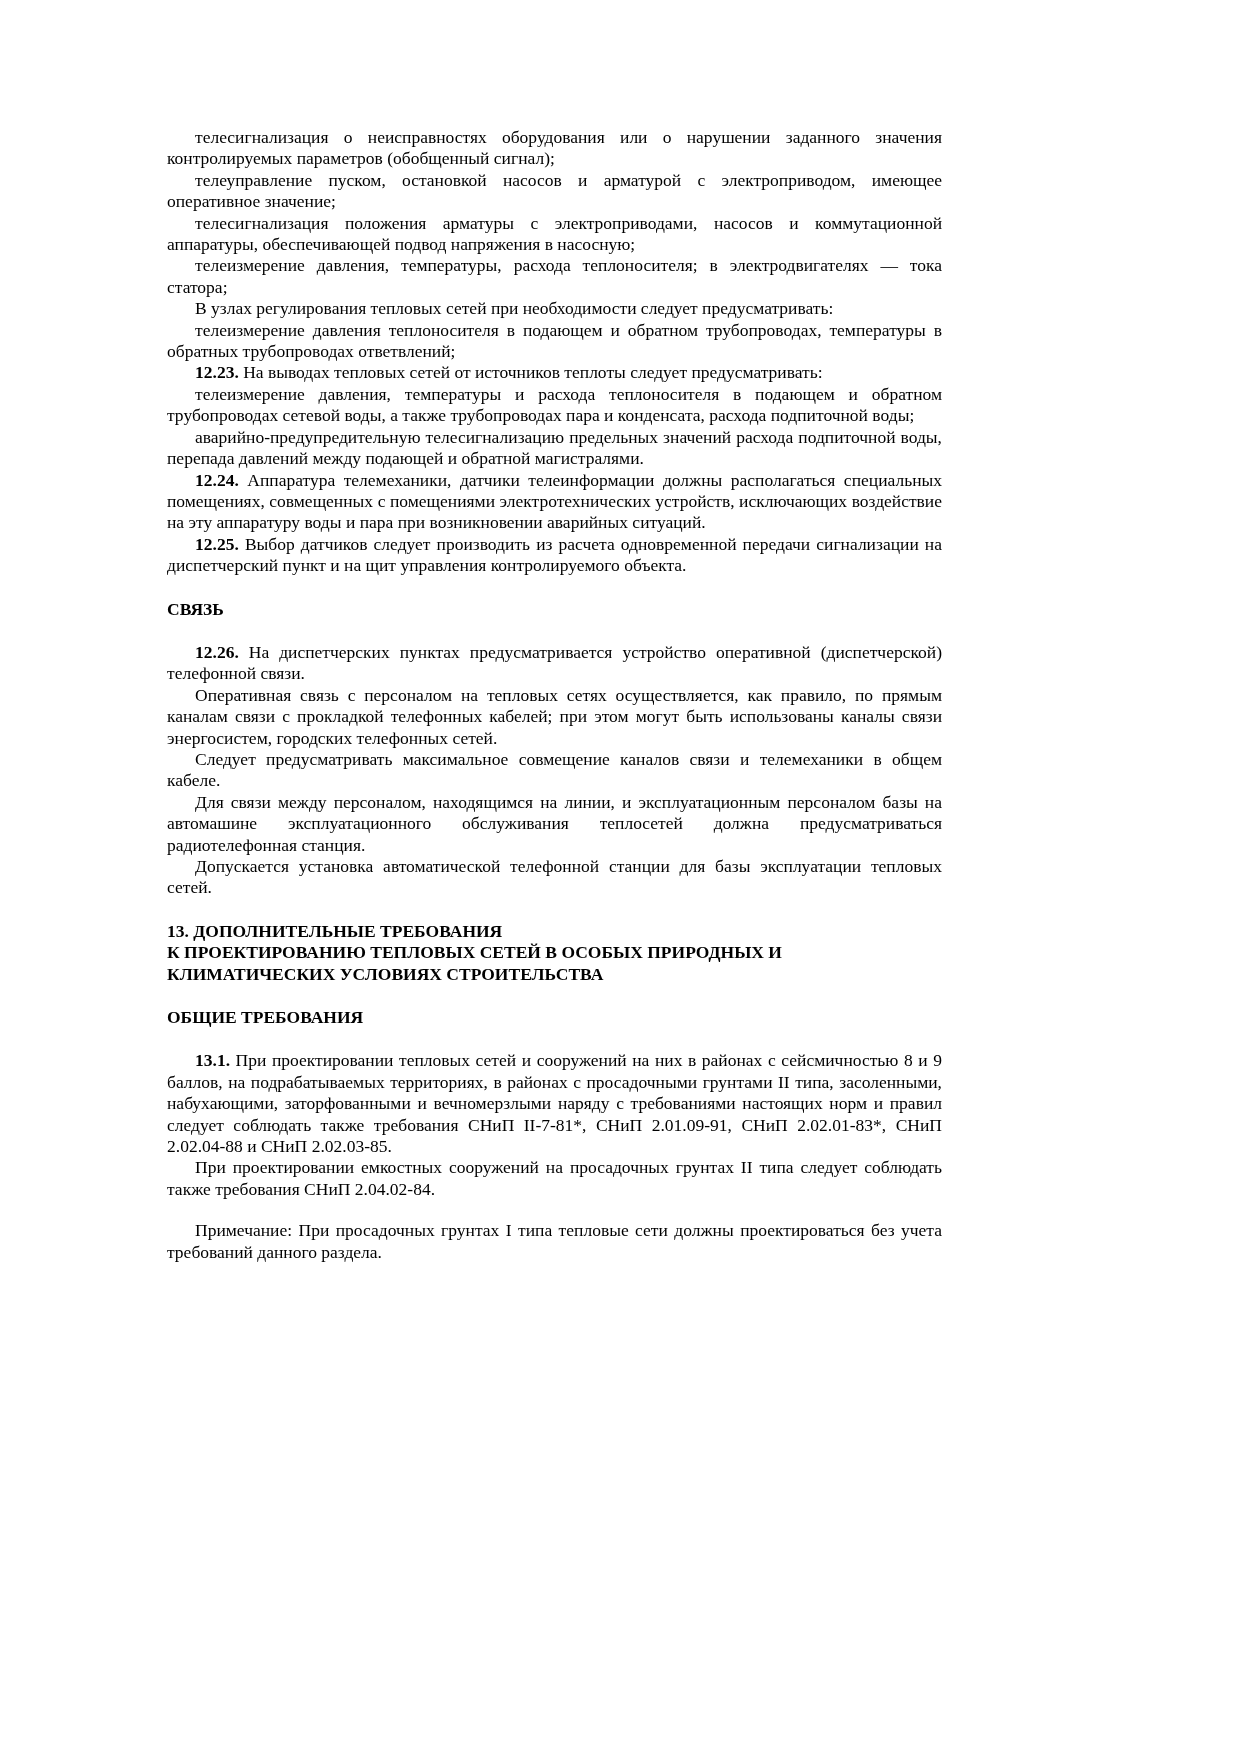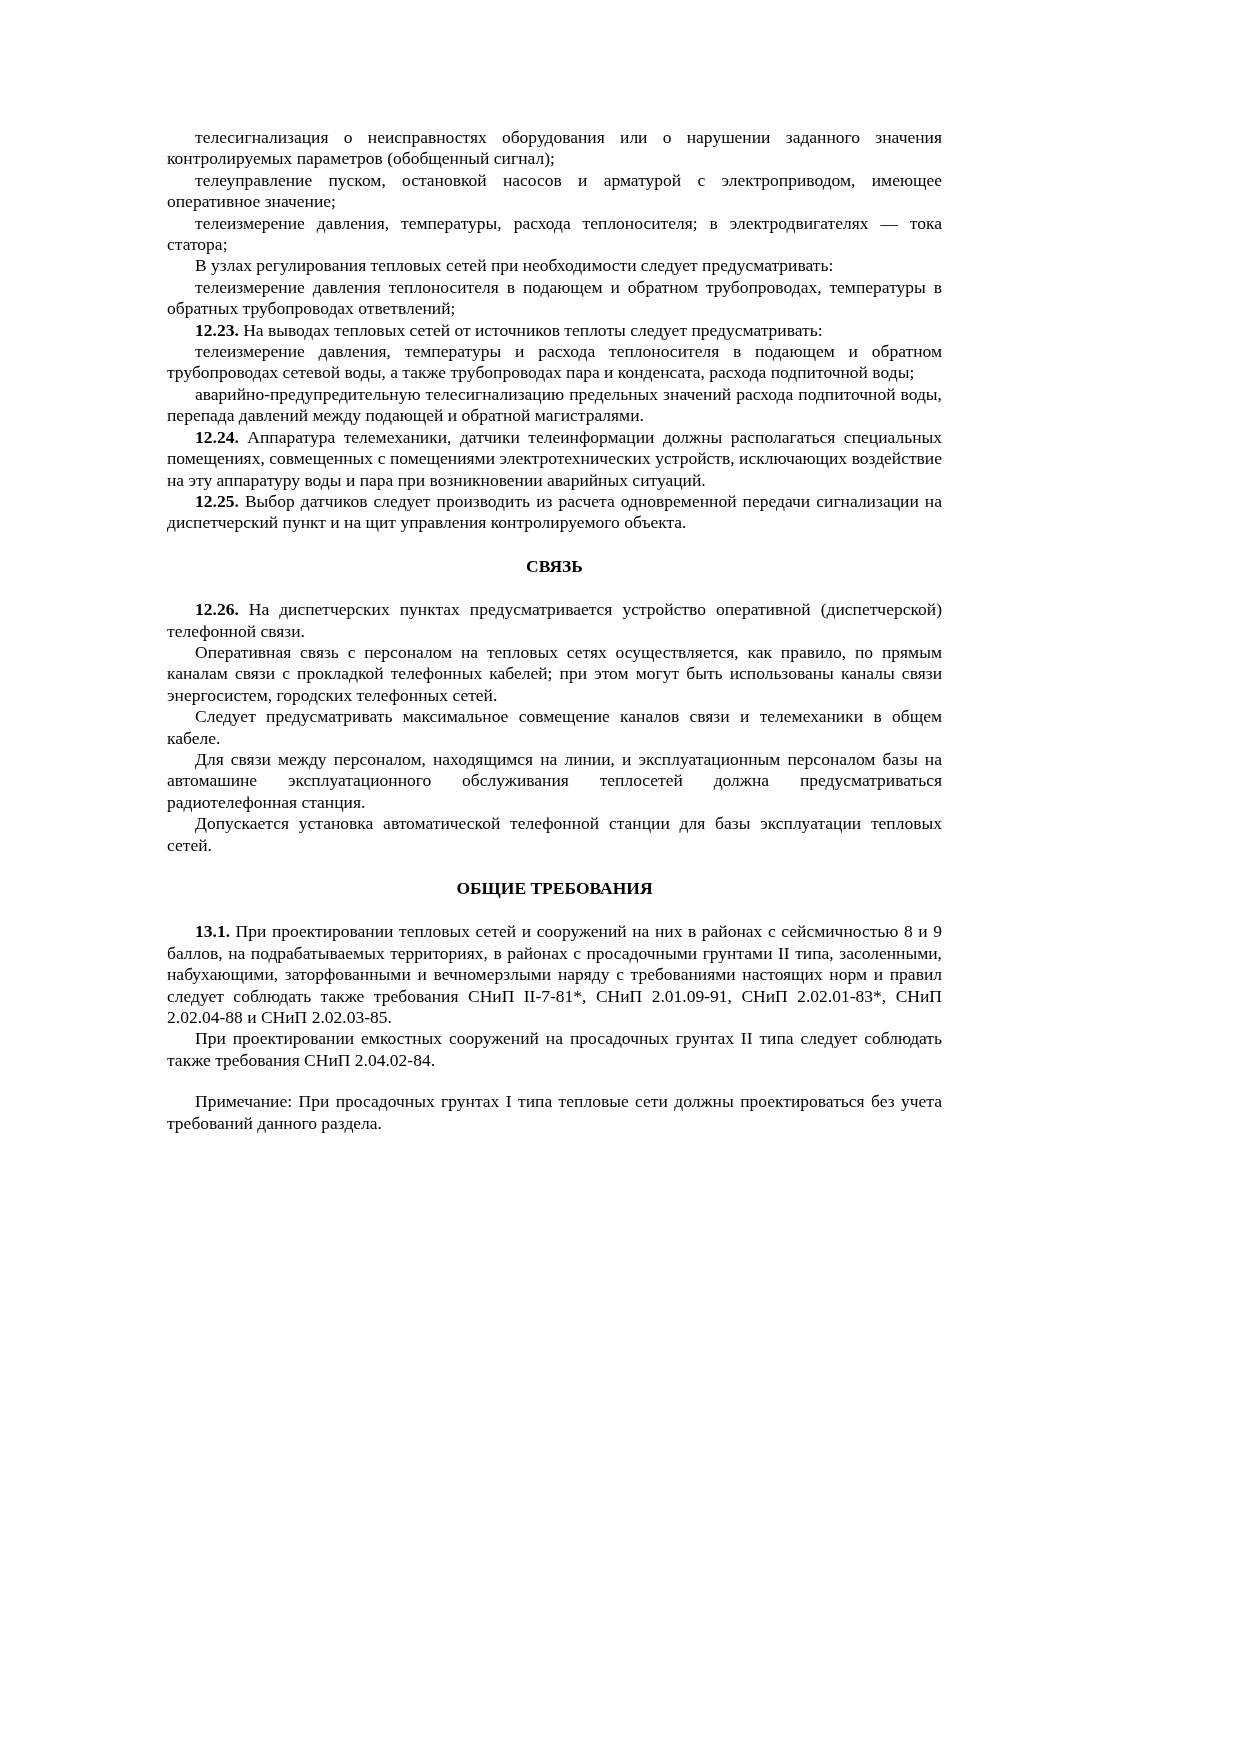--- a/index.html
+++ b/index.html
@@ -20,53 +20,56 @@
   .para {
     margin: 0;
     text-align: justify;
     text-indent: 28px;
   }
   .num { font-weight: bold; }
   .num::after { content: " "; }
   .heading {
     font-size: 17.5px;
     font-weight: bold;
-    text-align: center;
     line-height: 21.4px;
     margin: 22px 0;
   }
   .chapter { white-space: pre-line; margin: 22px 0 21px; }
   .note { margin: 20px 0 37px; }
 </style>
 </head>
 <body>
 
 <div class="page">
   <div>
 
     <p class="para">телесигнализация о неисправностях оборудования или о нарушении заданного значения контролируемых параметров (обобщенный сигнал);</p>
     <p class="para">телеуправление пуском, остановкой насосов и арматурой с электроприводом, имеющее оперативное значение;</p>
+    <p class="para">телесигнализация положения арматуры с электроприводами, насосов и коммутационной аппаратуры, обеспечивающей подвод напряжения в насосную;</p>
     <p class="para">телеизмерение давления, температуры, расхода теплоносителя; в электродвигателях — тока статора;</p>
     <p class="para">В узлах регулирования тепловых сетей при необходимости следует предусматривать:</p>
     <p class="para">телеизмерение давления теплоносителя в подающем и обратном трубопроводах, температуры в обратных трубопроводах ответвлений;</p>
 
     <p class="para"><b class="num">12.23.</b><span>На выводах тепловых сетей от источников теплоты следует предусматривать:</span></p>
     <p class="para">телеизмерение давления, температуры и расхода теплоносителя в подающем и обратном трубопроводах сетевой воды, а также трубопроводах пара и конденсата, расхода подпиточной воды;</p>
     <p class="para">аварийно-предупредительную телесигнализацию предельных значений расхода подпиточной воды, перепада давлений между подающей и обратной магистралями.</p>
     <p class="para"><b class="num">12.24.</b><span>Аппаратура телемеханики, датчики телеинформации должны располагаться специальных помещениях, совмещенных с помещениями электротехнических устройств, исключающих воздействие на эту аппаратуру воды и пара при возникновении аварийных ситуаций.</span></p>
     <p class="para"><b class="num">12.25.</b><span>Выбор датчиков следует производить из расчета одновременной передачи сигнализации на диспетчерский пункт и на щит управления контролируемого объекта.</span></p>
 
     <h2 class="heading">СВЯЗЬ</h2>
 
     <p class="para"><b class="num">12.26.</b><span>На диспетчерских пунктах предусматривается устройство оперативной (диспетчерской) телефонной связи.</span></p>
     <p class="para">Оперативная связь с персоналом на тепловых сетях осуществляется, как правило, по прямым каналам связи с прокладкой телефонных кабелей; при этом могут быть использованы каналы связи энергосистем, городских телефонных сетей.</p>
     <p class="para">Следует предусматривать максимальное совмещение каналов связи и телемеханики в общем кабеле.</p>
     <p class="para">Для связи между персоналом, находящимся на линии, и эксплуатационным персоналом базы на автомашине эксплуатационного обслуживания теплосетей должна предусматриваться радиотелефонная станция.</p>
     <p class="para">Допускается установка автоматической телефонной станции для базы эксплуатации тепловых сетей.</p>
 
+    <h1 class="heading chapter">13. ДОПОЛНИТЕЛЬНЫЕ ТРЕБОВАНИЯ
+К  ПРОЕКТИРОВАНИЮ ТЕПЛОВЫХ СЕТЕЙ В ОСОБЫХ ПРИРОДНЫХ И
+КЛИМАТИЧЕСКИХ УСЛОВИЯХ СТРОИТЕЛЬСТВА</h1>
 
     <h2 class="heading">ОБЩИЕ ТРЕБОВАНИЯ</h2>
 
     <p class="para"><b class="num">13.1.</b><span>При проектировании тепловых сетей и сооружений на них в районах с сейсмичностью 8 и 9 баллов, на подрабатываемых территориях, в районах с просадочными грунтами II типа, засоленными, набухающими, заторфованными и вечномерзлыми наряду с требованиями настоящих норм и правил следует соблюдать также требования СНиП II-7-81*, СНиП 2.01.09-91, СНиП 2.02.01-83*, СНиП 2.02.04-88 и СНиП 2.02.03-85.</span></p>
     <p class="para">При проектировании емкостных сооружений на просадочных грунтах II типа следует соблюдать также требования СНиП 2.04.02-84.</p>
     <p class="para note">Примечание: При просадочных грунтах I типа тепловые сети должны проектироваться без учета требований данного раздела.</p>
 
   </div>
 </div>
 

